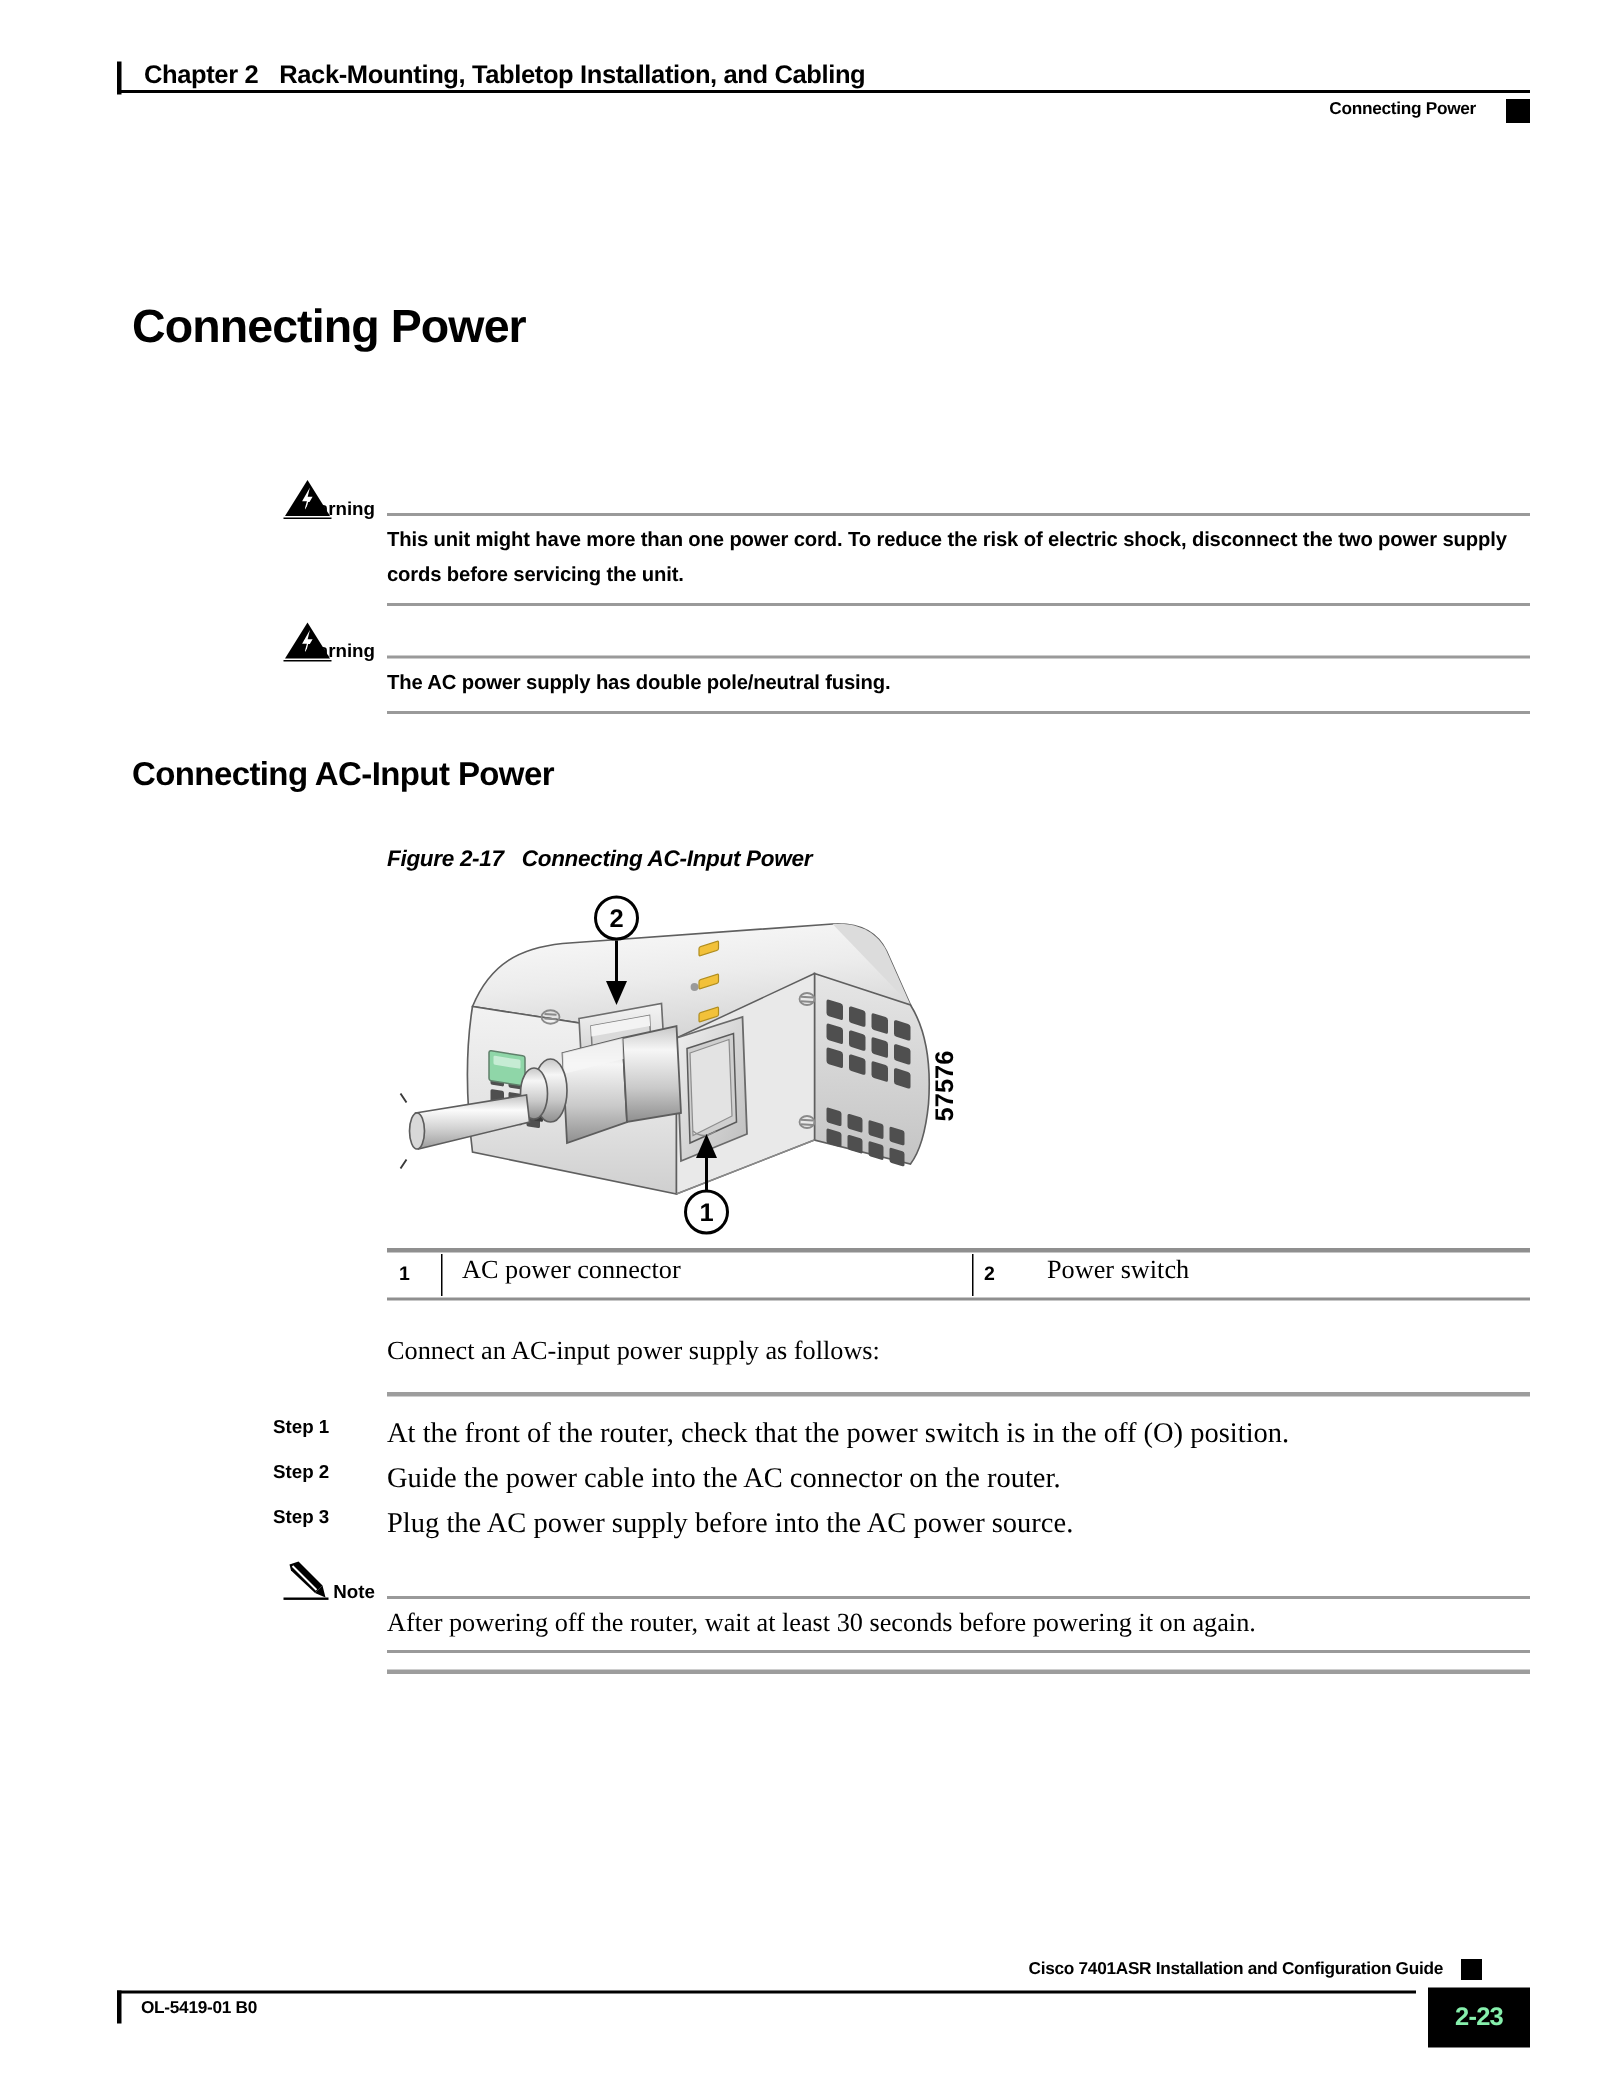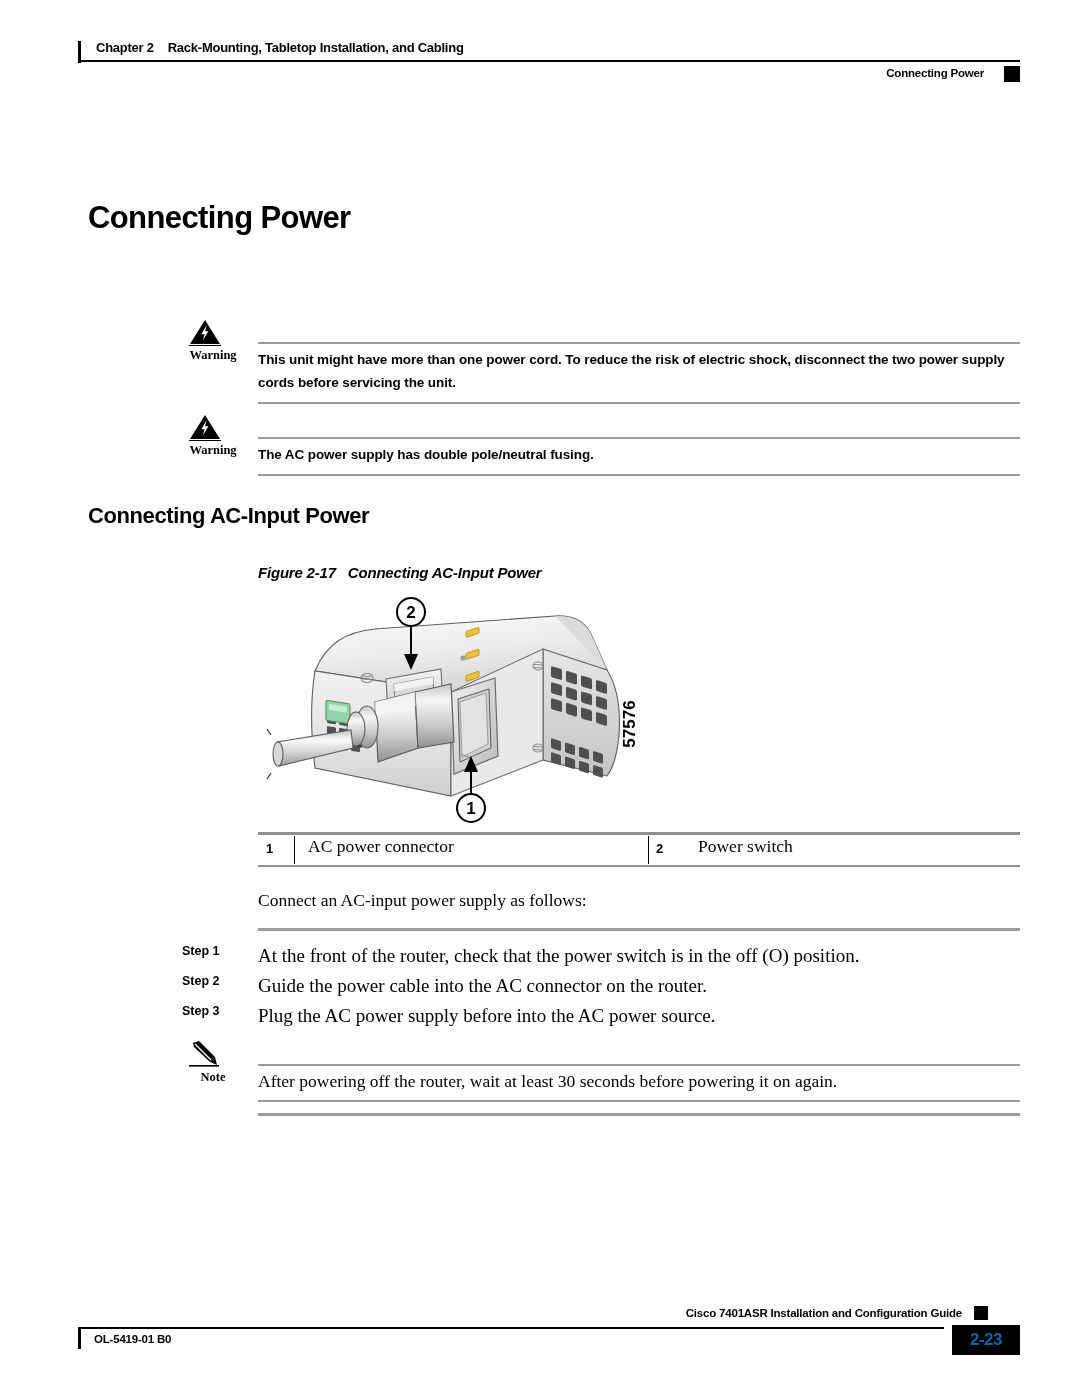--- a/index.html
+++ b/index.html
@@ -45,21 +45,21 @@
     height: 22px;
     background: #000000;
   }
   .hdr-chapter-wrap {
     position: absolute;
     left: 18px;
     top: 4px;
     white-space: nowrap;
     font-family: "Liberation Sans", "DejaVu Sans", sans-serif;
     font-weight: bold;
-    font-size: 13px;
+    font-size: 17px;
     letter-spacing: -0.25px;
   }
   .hdr-chapter-num { margin-right: 14px; }
   .hdr-section {
     position: absolute;
     right: 36px;
     top: 31px;
     white-space: nowrap;
     font-family: "Liberation Sans", "DejaVu Sans", sans-serif;
     font-weight: bold;
@@ -113,24 +113,24 @@
   .admon-icon {
     position: absolute;
     left: 18px;
     top: 0;
     width: 34px;
     height: 28px;
   }
   .admon-label {
     position: absolute;
     left: 6px;
-    top: 30px;
+    top: 14px;
     width: 74px;
-    text-align: center;
-    font-family: Liberation Serif, serif;
+    text-align: right;
+    font-family: Liberation Sans, sans-serif;
     font-size: 12.5px;
     font-weight: bold;
   }
   .admon-label.serif-note { font-weight: bold; }
   .admon-rule-top {
     position: absolute;
     left: 88px;
     top: 24px;
     width: 762px;
     height: 1.5px;
@@ -289,23 +289,23 @@
     font-family: "Liberation Sans", "DejaVu Sans", sans-serif;
     font-weight: bold;
     font-size: 11.5px;
     letter-spacing: -0.2px;
   }
   .ftr-pagebox {
     position: absolute;
     right: 0;
     top: 18px;
     width: 68px;
-    height: 30px;
-    background: #000000;
-    color: #0369a1;
+    height: 40px;
+    background: #000000;
+    color: #86efac;
     font-family: "Liberation Sans", "DejaVu Sans", sans-serif;
     font-weight: bold;
     font-size: 17px;
     display: flex;
     align-items: center;
     justify-content: center;
     letter-spacing: -0.5px;
   }
 </style>
 </head>

